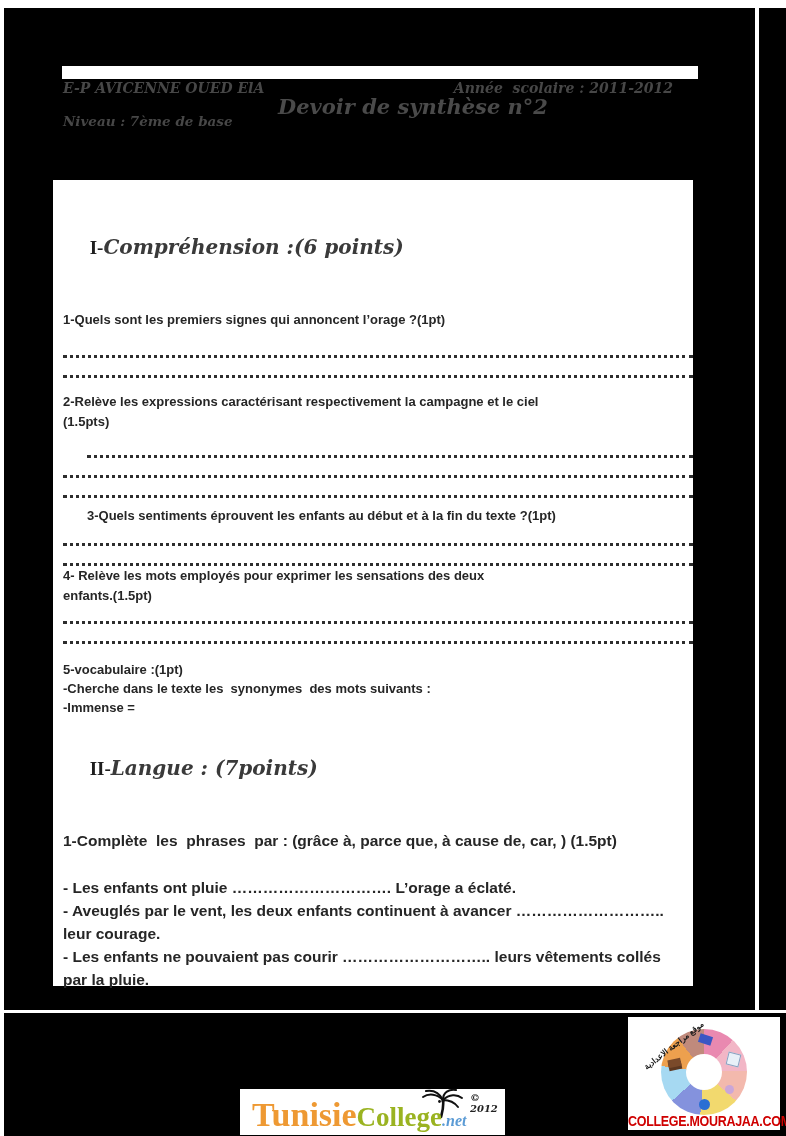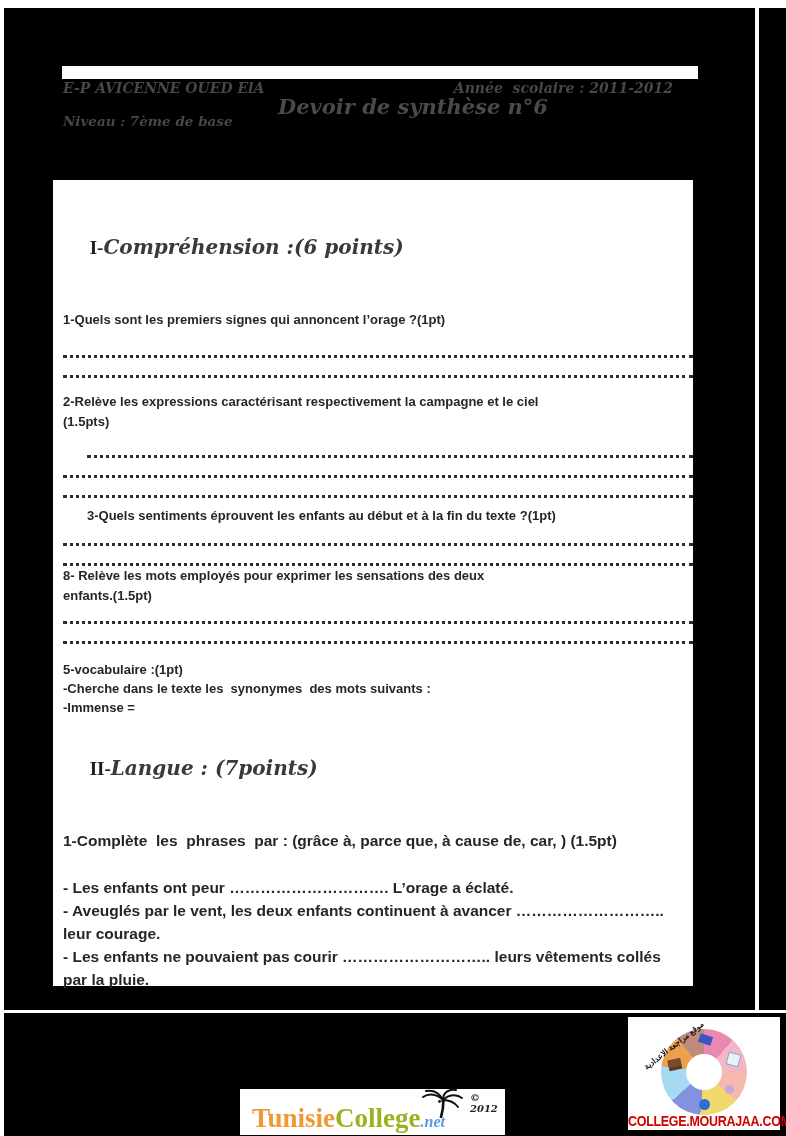--- a/index.html
+++ b/index.html
@@ -36,21 +36,21 @@
   .lh19{line-height:19px;}
   .dots{height:15px;border-bottom:3px dotted #2d2d2d;margin-top:2px;}
   .mt0{margin-top:0;} .mt2{margin-top:2px;} .mt8{margin-top:8px;margin-left:24px;} .mt10{margin-top:10px;}
   .mt12{margin-top:12px;} .mt14{margin-top:14px;} .mt16{margin-top:16px;} .mt20{margin-top:20px;}
   .mt22{margin-top:22px;} .mt24{margin-top:24px;}
   .pt8{padding-top:8px;}
 
   
   .tunisie-box{left:240px;top:1089px;width:265px;height:46px;background:#fff;}
   .tc-text{position:absolute;left:12px;bottom:1px;white-space:nowrap;}
-  .tc-text .p1{font-family:"Liberation Serif", serif;font-weight:bold;font-size:27px;}
+  .tc-text .p1{font-family:"Liberation Serif", serif;font-weight:bold;font-size:34px;}
   .tc-text .p2{font-family:"Liberation Serif", serif;font-weight:bold;font-size:27px;}
   .tc-text .p3{font-family:Liberation Serif, serif;font-weight:bold;font-style:italic;font-size:16px;}
   .tc-copy{position:absolute;left:230px;top:3px;font-family:"DejaVu Serif", serif;
            font-style:italic;font-weight:bold;font-size:10px;color:#222;}
   .palm{position:absolute;left:176px;top:-1px;width:50px;height:30px;}
 
   
   .mourajaa-box{left:628px;top:1017px;width:152px;height:113px;background:#fff;}
   .ring{position:absolute;left:33px;top:12px;width:86px;height:86px;border-radius:50%;
         background:conic-gradient(from 0deg,
@@ -82,21 +82,21 @@
 
   <div class="abs frame-bg"></div>
   <div class="abs header-strip"></div>
   <div class="abs v-pin"></div>
   <div class="abs h-pin"></div>
 
   <div class="abs hdr-row1">
     <span class="script">E-P AVICENNE OUED ElA</span>
     <span class="script">Année  scolaire : 2011-2012</span>
   </div>
-  <div class="abs hdr-title script">Devoir de synthèse n°6</div>
+  <div class="abs hdr-title script">Devoir de synthèse n°2</div>
   <div class="abs hdr-level script">Niveau : 7ème de base</div>
 
   <div class="abs content-window"></div>
   <div class="abs content pt8">
 
     <div class="sec-heading">
       <span class="roman">I-</span><span class="script-h">Compréhension :(6 points)</span>
     </div>
 
     <div class="line b15 mt22">1-Quels sont les premiers signes qui annoncent l’orage ?(1pt)</div>
@@ -106,38 +106,38 @@
     <div class="line b15 mt14">2-Relève les expressions caractérisant respectivement la campagne et le ciel</div>
     <div class="line b15">(1.5pts)</div>
     <div class="dots mt8"></div>
     <div class="dots mt2"></div>
     <div class="dots mt2"></div>
 
     <div class="line b15 mt8">3-Quels sentiments éprouvent les enfants au début et à la fin du texte ?(1pt)</div>
     <div class="dots mt2"></div>
     <div class="dots mt2"></div>
 
-    <div class="line b15">8- Relève les mots employés pour exprimer les sensations des deux</div>
+    <div class="line b15">4- Relève les mots employés pour exprimer les sensations des deux</div>
     <div class="line b15">enfants.(1.5pt)</div>
     <div class="dots mt0"></div>
     <div class="dots mt2"></div>
 
     <div class="mt16">
       <div class="line b15 lh19">5-vocabulaire :(1pt)</div>
       <div class="line b15 lh19">-Cherche dans le texte les  synonymes  des mots suivants :</div>
       <div class="line b15 lh19">-Immense =</div>
     </div>
 
     <div class="sec-heading mt12">
       <span class="roman">II-</span><span class="script-h">Langue : (7points)</span>
     </div>
 
     <div class="line b16 mt20">1-Complète  les  phrases  par : (grâce à, parce que, à cause de, car, ) (1.5pt)</div>
 
-    <div class="line b16 mt24">- Les enfants ont peur …………………………. L’orage a éclaté.</div>
+    <div class="line b16 mt24">- Les enfants ont pluie …………………………. L’orage a éclaté.</div>
     <div class="line b16">- Aveuglés par le vent, les deux enfants continuent à avancer ………………………..</div>
     <div class="line b16">leur courage.</div>
     <div class="line b16">- Les enfants ne pouvaient pas courir ……………………….. leurs vêtements collés</div>
     <div class="line b16">par la pluie.</div>
 
   </div>
 
   <div class="abs tunisie-box">
     <svg class="palm" viewBox="0 0 50 30">
       <g stroke="#101010" fill="none" stroke-width="2" stroke-linecap="round">

